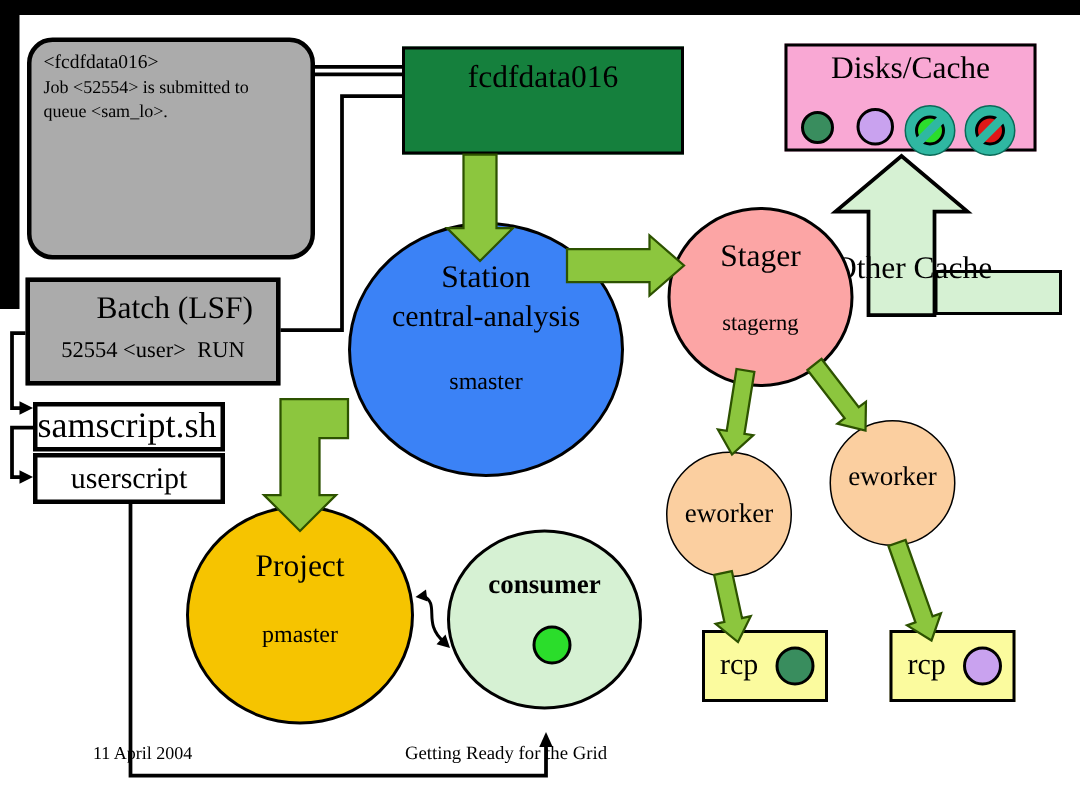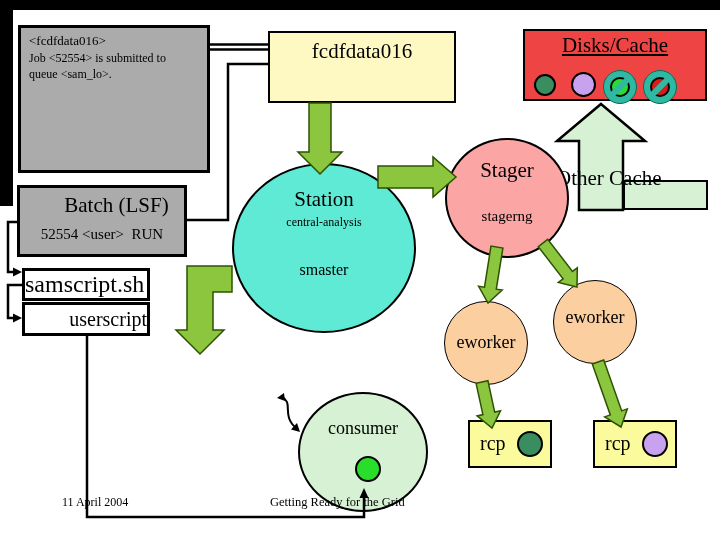--- a/index.html
+++ b/index.html
@@ -22,31 +22,31 @@
   .disk{position:absolute;border-radius:50%;border:2px solid #000;box-sizing:border-box;}
 </style>
 </head>
 <body>
 
 <div class="slide">
 
   <div class="abs bar" style="left:0;top:0;width:720px;height:10px;"></div>
   <div class="abs bar" style="left:0;top:0;width:13px;height:206px;"></div>
 
-  <div class="box" style="left:18px;top:25px;width:192px;height:148px;background:#ababab;border-width:3px;padding:4px 8px;">
+  <div class="box" style="left:18px;top:25px;width:192px;height:148px;background:#ababab;border-width:3px;padding:4px 8px;border-radius:17px;">
     <div style="font-size:13px;line-height:1.35;">&lt;fcdfdata016&gt;</div>
     <div style="font-size:12px;line-height:1.4;">Job &lt;52554&gt; is submitted to</div>
     <div style="font-size:12px;line-height:1.4;">queue &lt;sam_lo&gt;.</div>
   </div>
 
-  <div class="box" style="left:268px;top:31px;width:188px;height:72px;background:#fef9c3;">
+  <div class="box" style="left:268px;top:31px;width:188px;height:72px;background:#15803d;">
     <div style="text-align:center;font-size:21px;padding-top:6px;">fcdfdata016</div>
   </div>
 
-  <div class="box" style="left:523px;top:29px;width:184px;height:72px;background:#ef4444;text-decoration:underline;">
+  <div class="box" style="left:523px;top:29px;width:168px;height:72px;background:#f9a8d4;">
     <div style="text-align:center;font-size:21px;padding-top:2px;">Disks/Cache</div>
     <div class="disk" style="left:9px;top:43px;width:22px;height:22px;background:#398d5e;"></div>
     <div class="disk" style="left:46px;top:41px;width:25px;height:25px;background:#c9a2ef;"></div>
     <div class="noicon" style="left:78px;top:39px;width:34px;height:34px;">
       <div class="noring"></div>
       <div class="nodisk" style="background:#2bdd2b;"></div>
       <div class="noslash"></div>
     </div>
     <div class="noicon" style="left:118px;top:39px;width:34px;height:34px;">
       <div class="noring"></div>
@@ -57,53 +57,57 @@
 
   <div class="box" style="left:17px;top:185px;width:170px;height:72px;background:#ababab;border-width:3px;">
     <div style="text-align:center;font-size:21px;padding-top:5px;padding-left:29px;">Batch (LSF)</div>
     <div class="lbl" style="text-align:center;font-size:15px;padding-top:8px;">52554 &lt;user&gt;  RUN</div>
   </div>
 
   <div class="box" style="left:22px;top:268px;width:128px;height:33px;background:#fff;border-width:3px;">
     <div style="text-align:left;font-size:24px;line-height:27px;">samscript.sh</div>
   </div>
   <div class="box" style="left:22px;top:302px;width:128px;height:34px;background:#fff;border-width:3px;">
-    <div style="text-align:right;font-size:20px;line-height:28px;">userscript</div>
+    <div style="text-align:center;font-size:20px;line-height:28px;">userscript</div>
   </div>
 
   <div class="box" style="left:623px;top:180px;width:85px;height:30px;background:#d6f1d3;"></div>
 
   <svg class="layer" width="720" height="540">
     <polygon points="601,104 645,141 623,141 623,210 579,210 579,141 557,141" fill="#d6f1d3" stroke="#000" stroke-width="2.5"></polygon>
   </svg>
 
   <div class="abs" style="left:556px;top:166px;width:160px;font-size:21px;">Other Cache</div>
 
   <div class="box" style="left:468px;top:420px;width:84px;height:48px;background:#fbfb9e;">
     <span class="abs" style="left:10px;top:10px;font-size:20px;">rcp</span>
     <div class="disk" style="left:47px;top:9px;width:26px;height:26px;background:#398d5e;"></div>
   </div>
   <div class="box" style="left:593px;top:420px;width:84px;height:48px;background:#fbfb9e;">
     <span class="abs" style="left:10px;top:10px;font-size:20px;">rcp</span>
     <div class="disk" style="left:47px;top:9px;width:26px;height:26px;background:#c9a2ef;"></div>
   </div>
 
-  <div class="circle" style="left:232px;top:163px;width:184px;height:170px;background:#5eead4;">
+  <div class="circle" style="left:232px;top:148px;width:184px;height:170px;background:#3b82f6;">
     <div class="ctext" style="top:22px;font-size:21px;">Station</div>
-    <div class="ctext" style="top:50px;font-size:12px;">central-analysis</div>
+    <div class="ctext" style="top:50px;font-size:20px;">central-analysis</div>
     <div class="ctext" style="top:96px;font-size:16px;">smaster</div>
   </div>
 
   <div class="circle" style="left:445px;top:138px;width:124px;height:120px;background:#fca5a5;">
     <div class="ctext" style="top:18px;font-size:21px;">Stager</div>
     <div class="ctext" style="top:68px;font-size:15px;">stagerng</div>
   </div>
 
+  <div class="circle" style="left:124px;top:337px;width:152px;height:146px;background:#f6c400;">
+    <div class="ctext" style="top:26px;font-size:21px;">Project</div>
+    <div class="ctext" style="top:76px;font-size:16px;">pmaster</div>
+  </div>
 
-  <div class="circle" style="left:298px;top:392px;width:130px;height:120px;background:#d6f1d3;border-width:2px;">
+  <div class="circle" style="left:298px;top:353px;width:130px;height:120px;background:#d6f1d3;border-width:2px;font-weight:bold;">
     <div class="ctext" style="top:24px;font-size:18px;">consumer</div>
     <div class="abs" style="left:55px;top:62px;width:26px;height:26px;border-radius:50%;background:#2bdd2b;border:2px solid #000;box-sizing:border-box;"></div>
   </div>
 
   <div class="circle" style="left:444px;top:301px;width:84px;height:84px;background:#fbcfa0;border-width:1.5px;">
     <div class="ctext" style="top:30px;font-size:18px;">eworker</div>
   </div>
   <div class="circle" style="left:553px;top:280px;width:84px;height:84px;background:#fbcfa0;border-width:1.5px;">
     <div class="ctext" style="top:26px;font-size:18px;">eworker</div>
   </div>

